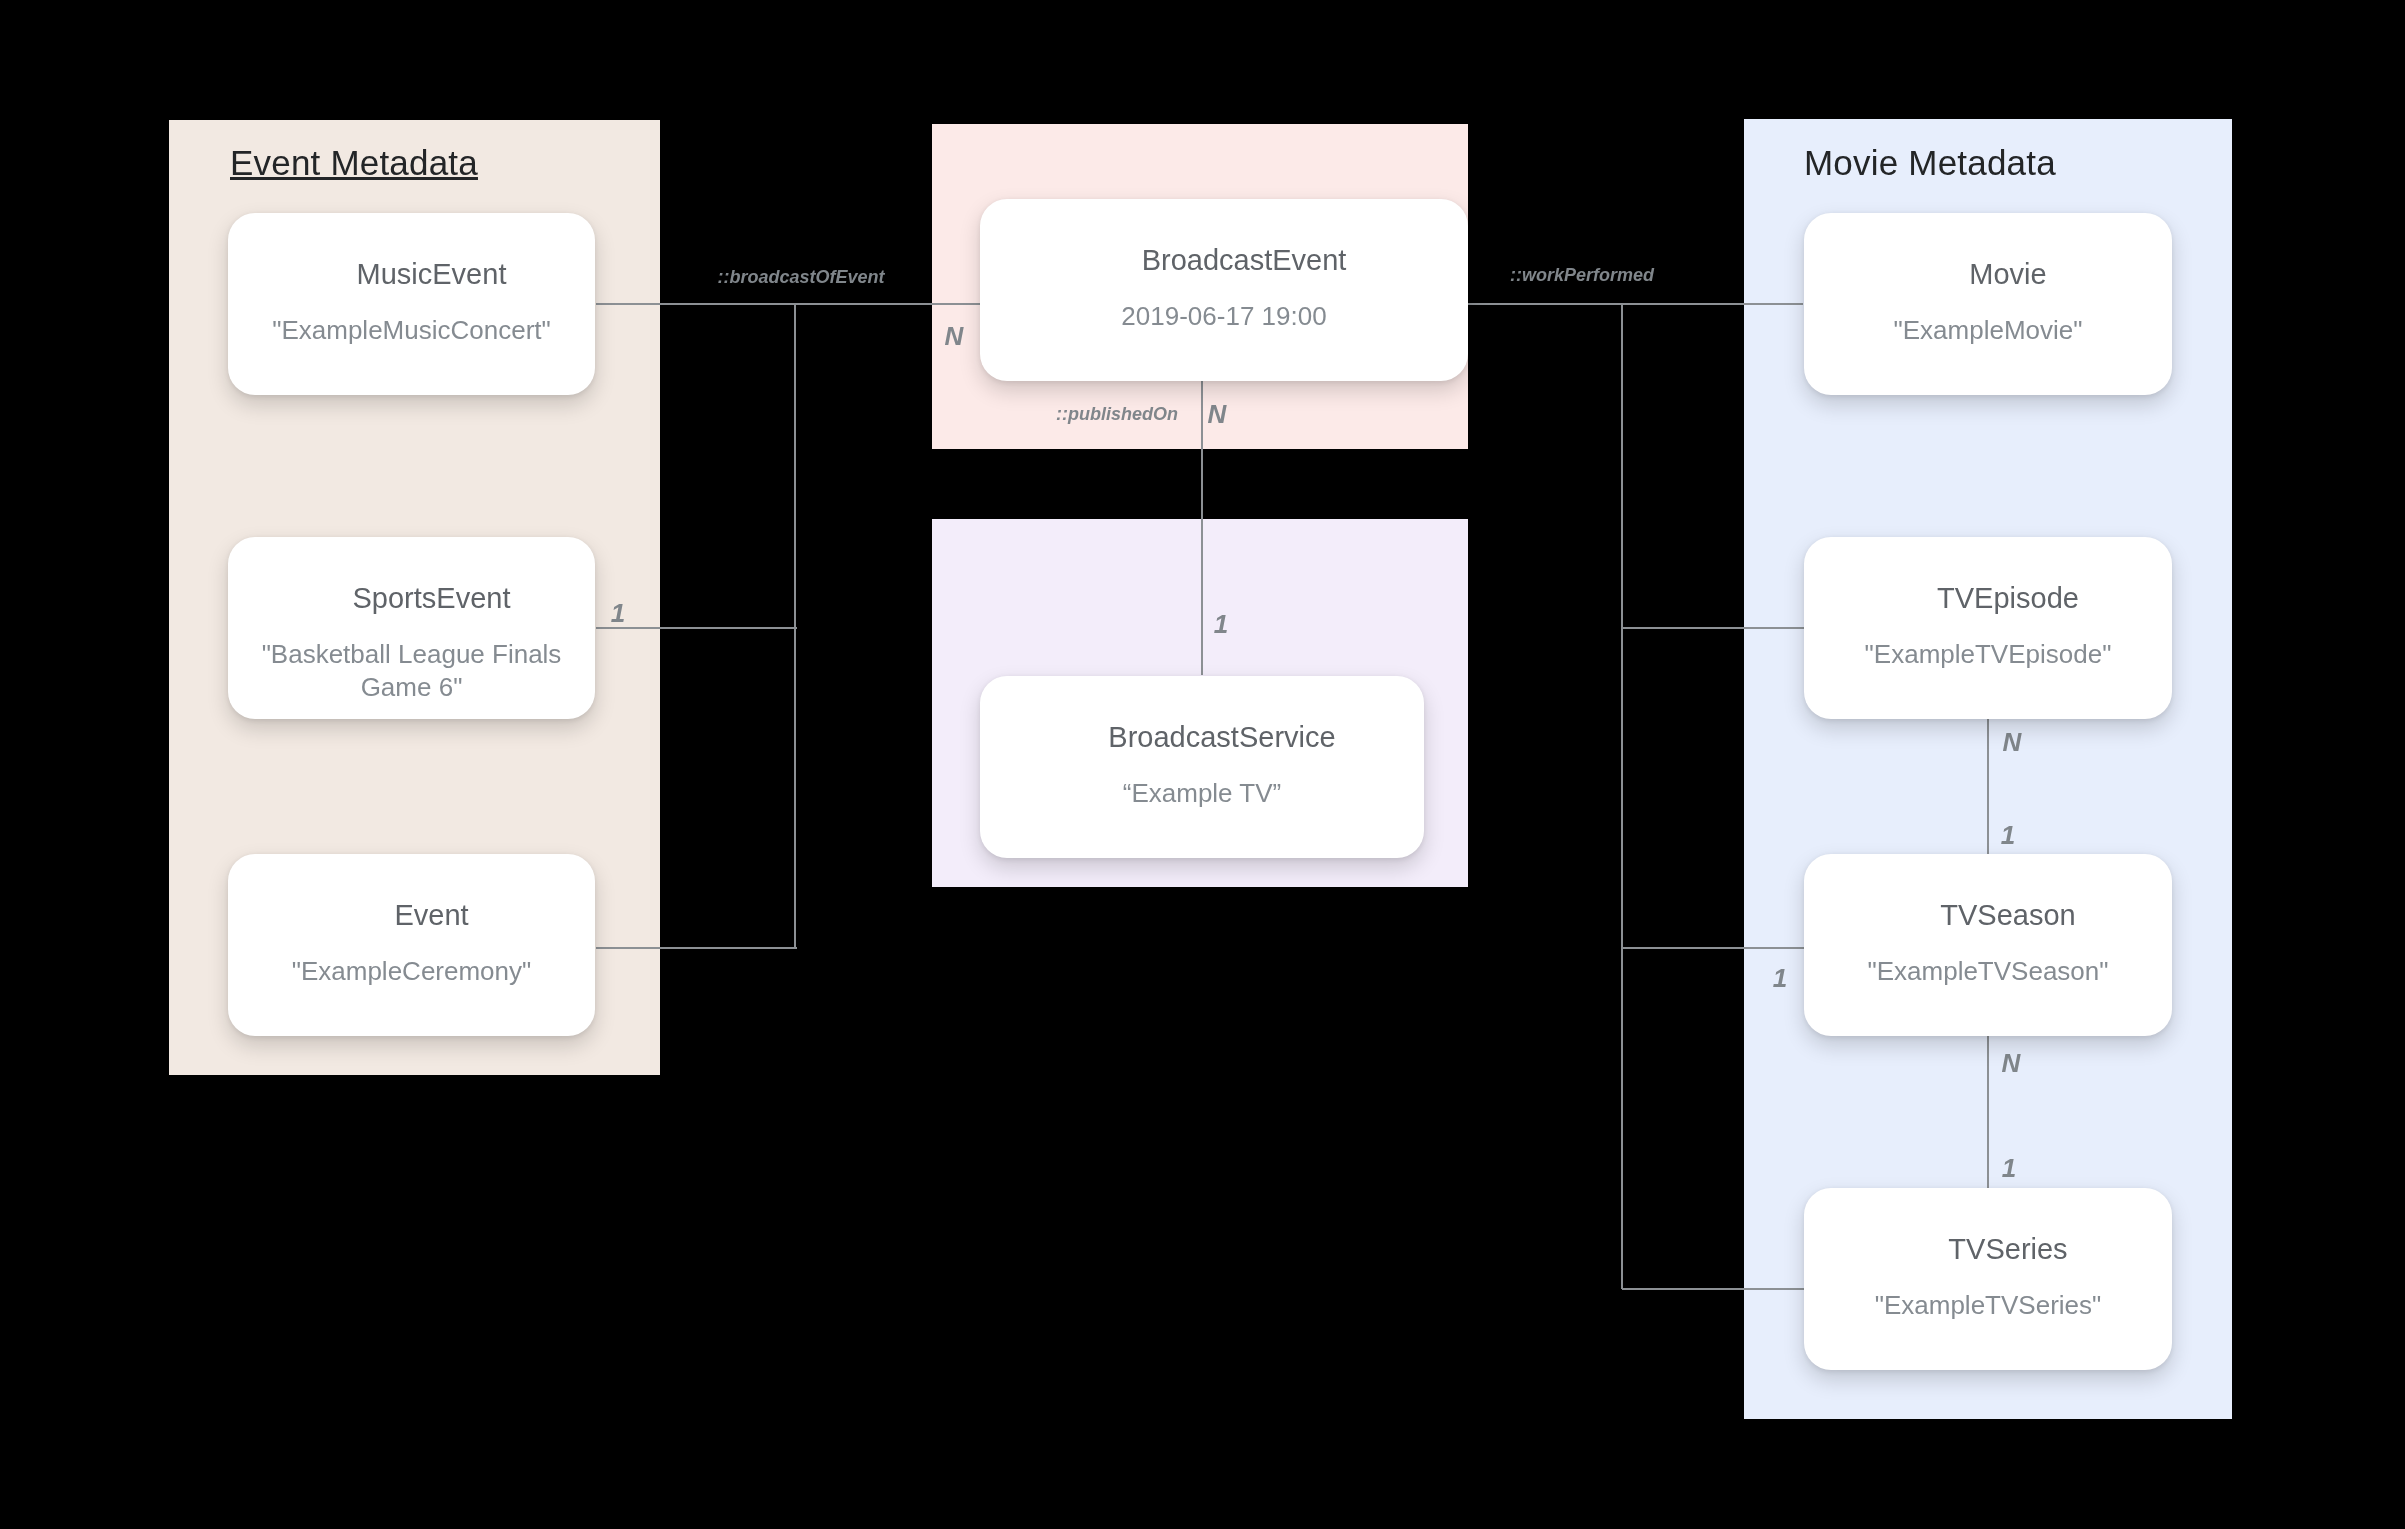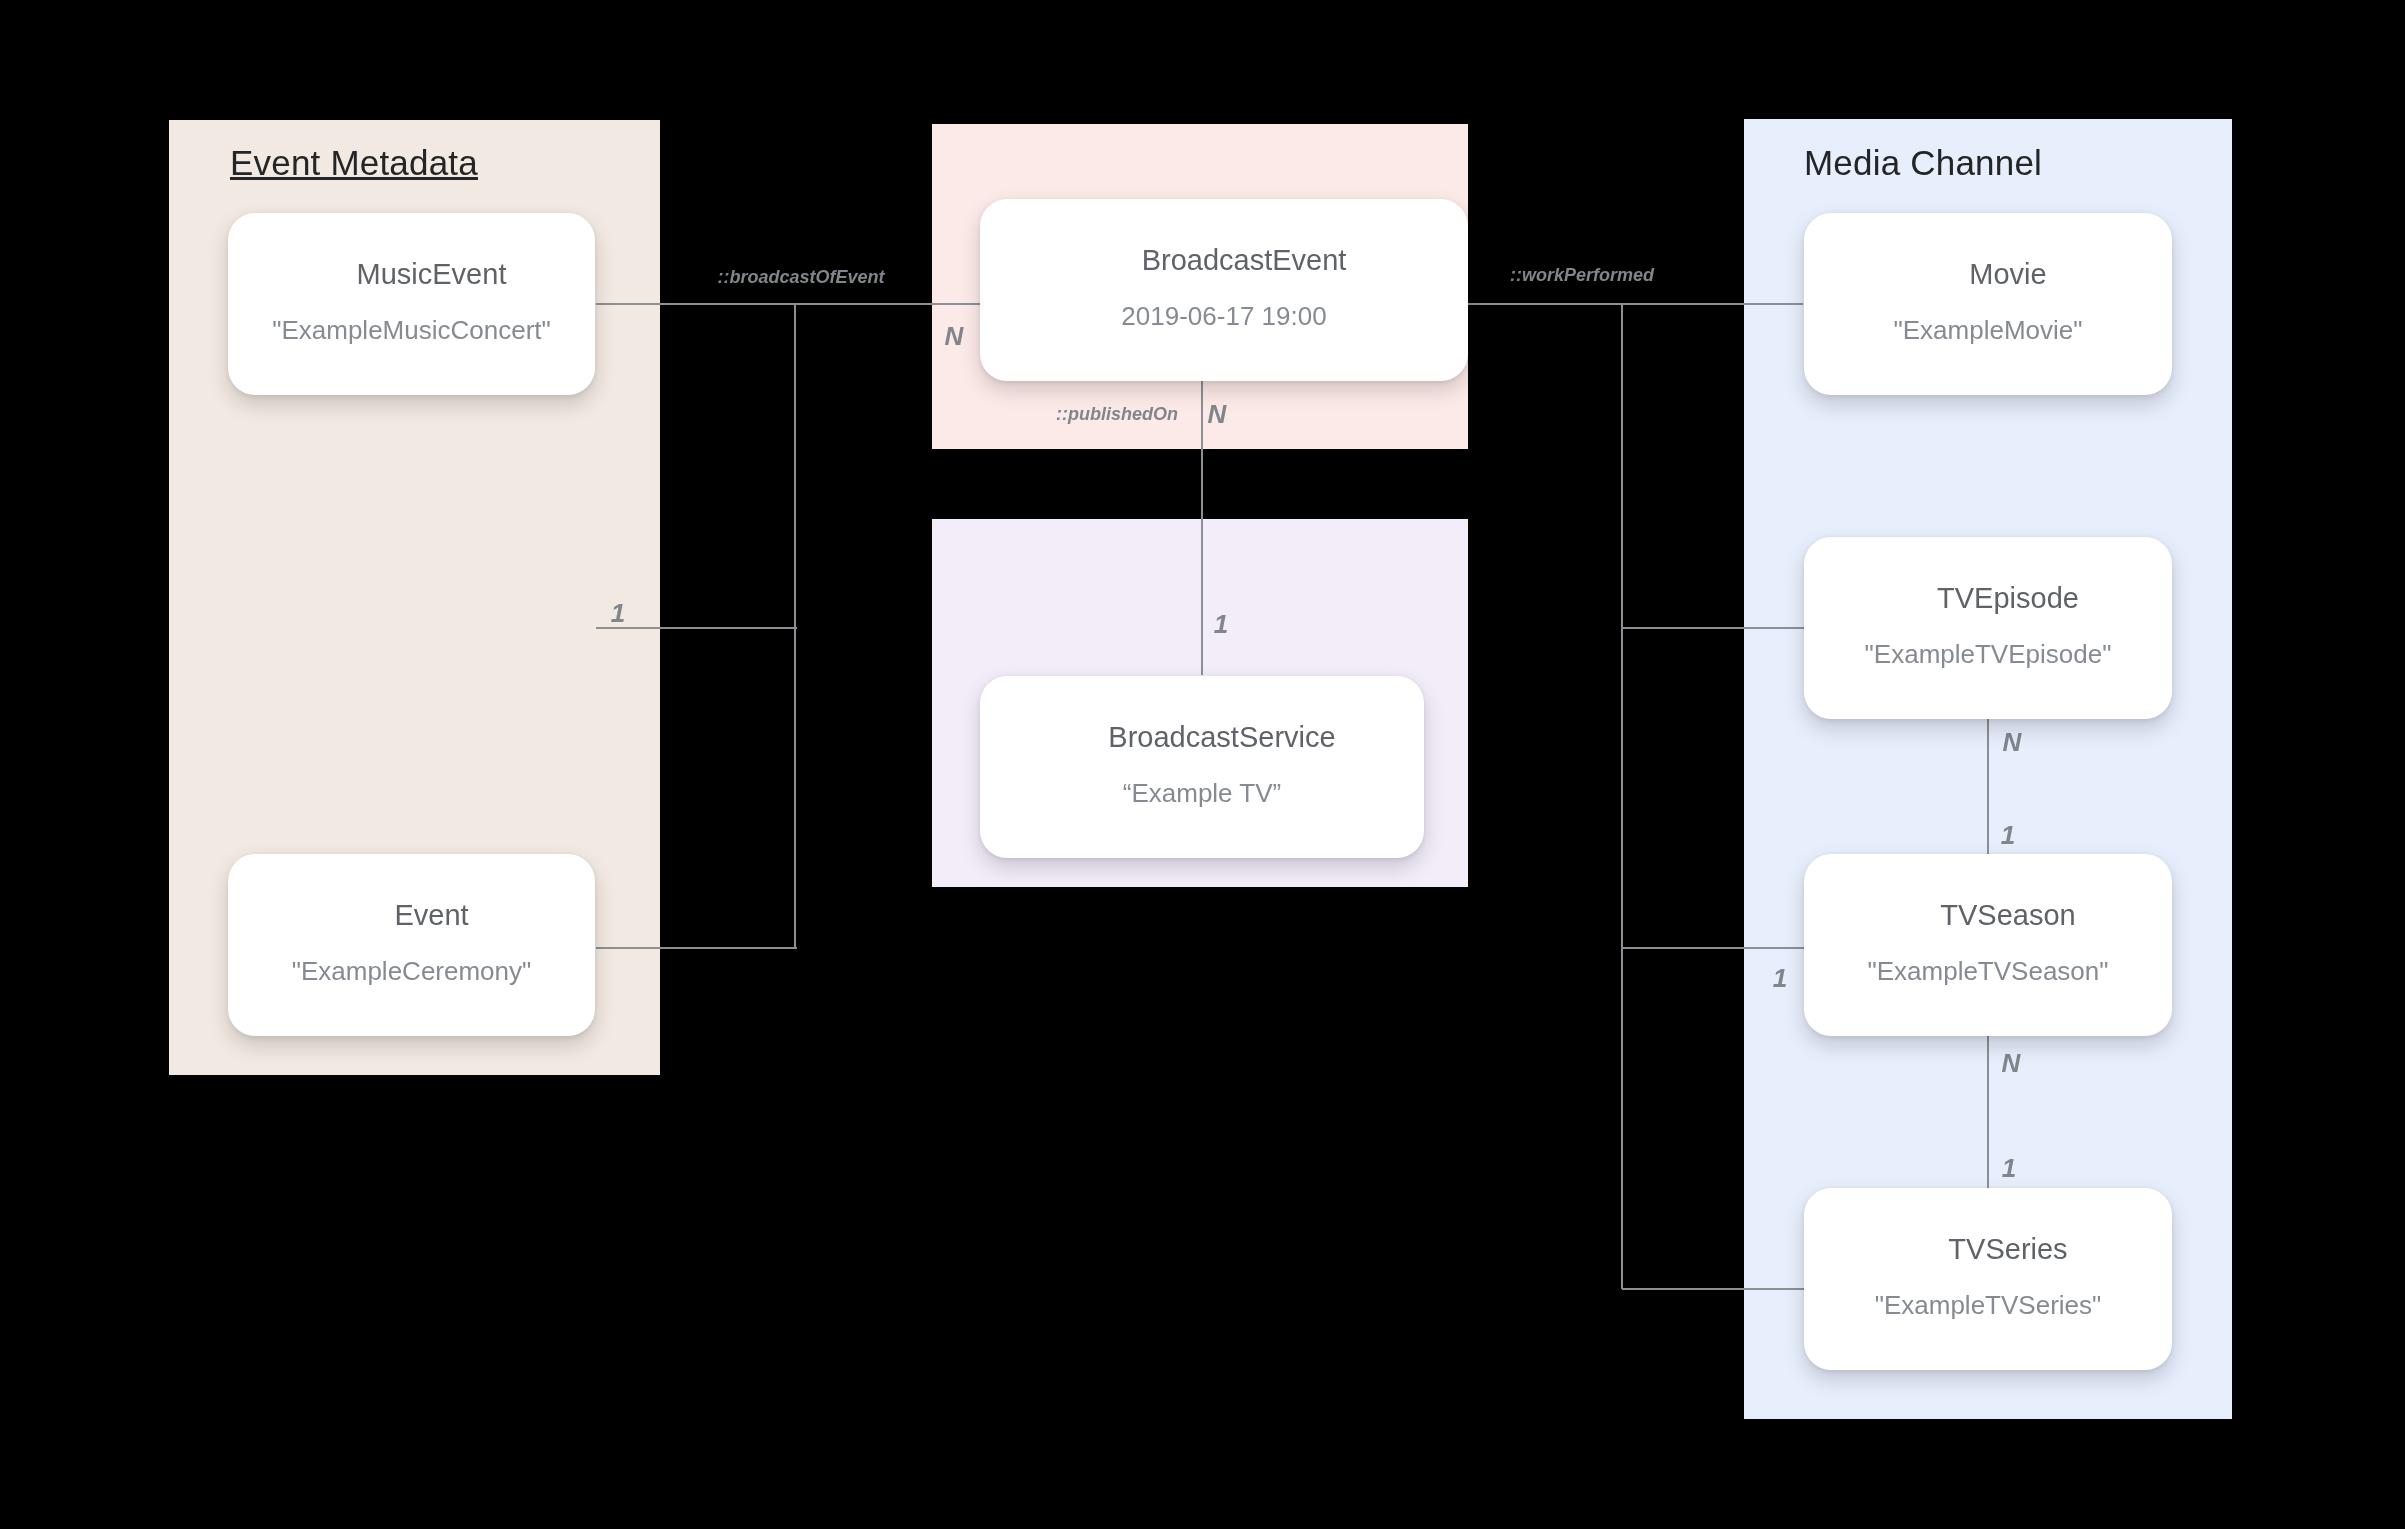--- a/index.html
+++ b/index.html
@@ -91,21 +91,21 @@
 <body>
 
 <div class="stage">
 
   <div class="panel" id="panel-event"></div>
   <div class="panel" id="panel-broadcast"></div>
   <div class="panel" id="panel-tv"></div>
   <div class="panel" id="panel-media"></div>
 
   <div class="panel-title" id="title-event">Event Metadata</div>
-  <div class="panel-title" id="title-media">Media Channel</div>
+  <div class="panel-title" id="title-media">Movie Metadata</div>
 
   <div class="hline" id="l-music-broadcast"></div>
   <div class="hline" id="l-broadcast-movie"></div>
   <div class="hline" id="l-sports-trunk"></div>
   <div class="hline" id="l-event-trunk"></div>
   <div class="hline" id="l-trunk-episode"></div>
   <div class="hline" id="l-trunk-season"></div>
   <div class="hline" id="l-trunk-series"></div>
   <div class="vline" id="l-trunk-left"></div>
   <div class="vline" id="l-trunk-right"></div>
@@ -124,20 +124,24 @@
   <div class="cardinality" id="c-events-one">1</div>
   <div class="cardinality" id="c-works-one">1</div>
   <div class="cardinality" id="c-episode-n">N</div>
   <div class="cardinality" id="c-season-one">1</div>
   <div class="cardinality" id="c-season-n">N</div>
   <div class="cardinality" id="c-series-one">1</div>
 
   <div class="card" id="card-music-event">
     <div class="card-title">MusicEvent</div>
     <div class="card-value">"ExampleMusicConcert"</div>
+  </div>
+  <div class="card" id="card-sports-event">
+    <div class="card-title">SportsEvent</div>
+    <div class="card-value">"Basketball League Finals Game 6"</div>
   </div>
   <div class="card" id="card-event">
     <div class="card-title">Event</div>
     <div class="card-value">"ExampleCeremony"</div>
   </div>
   <div class="card" id="card-broadcast-event">
     <div class="card-title">BroadcastEvent</div>
     <div class="card-value">2019-06-17 19:00</div>
   </div>
   <div class="card" id="card-broadcast-service">

